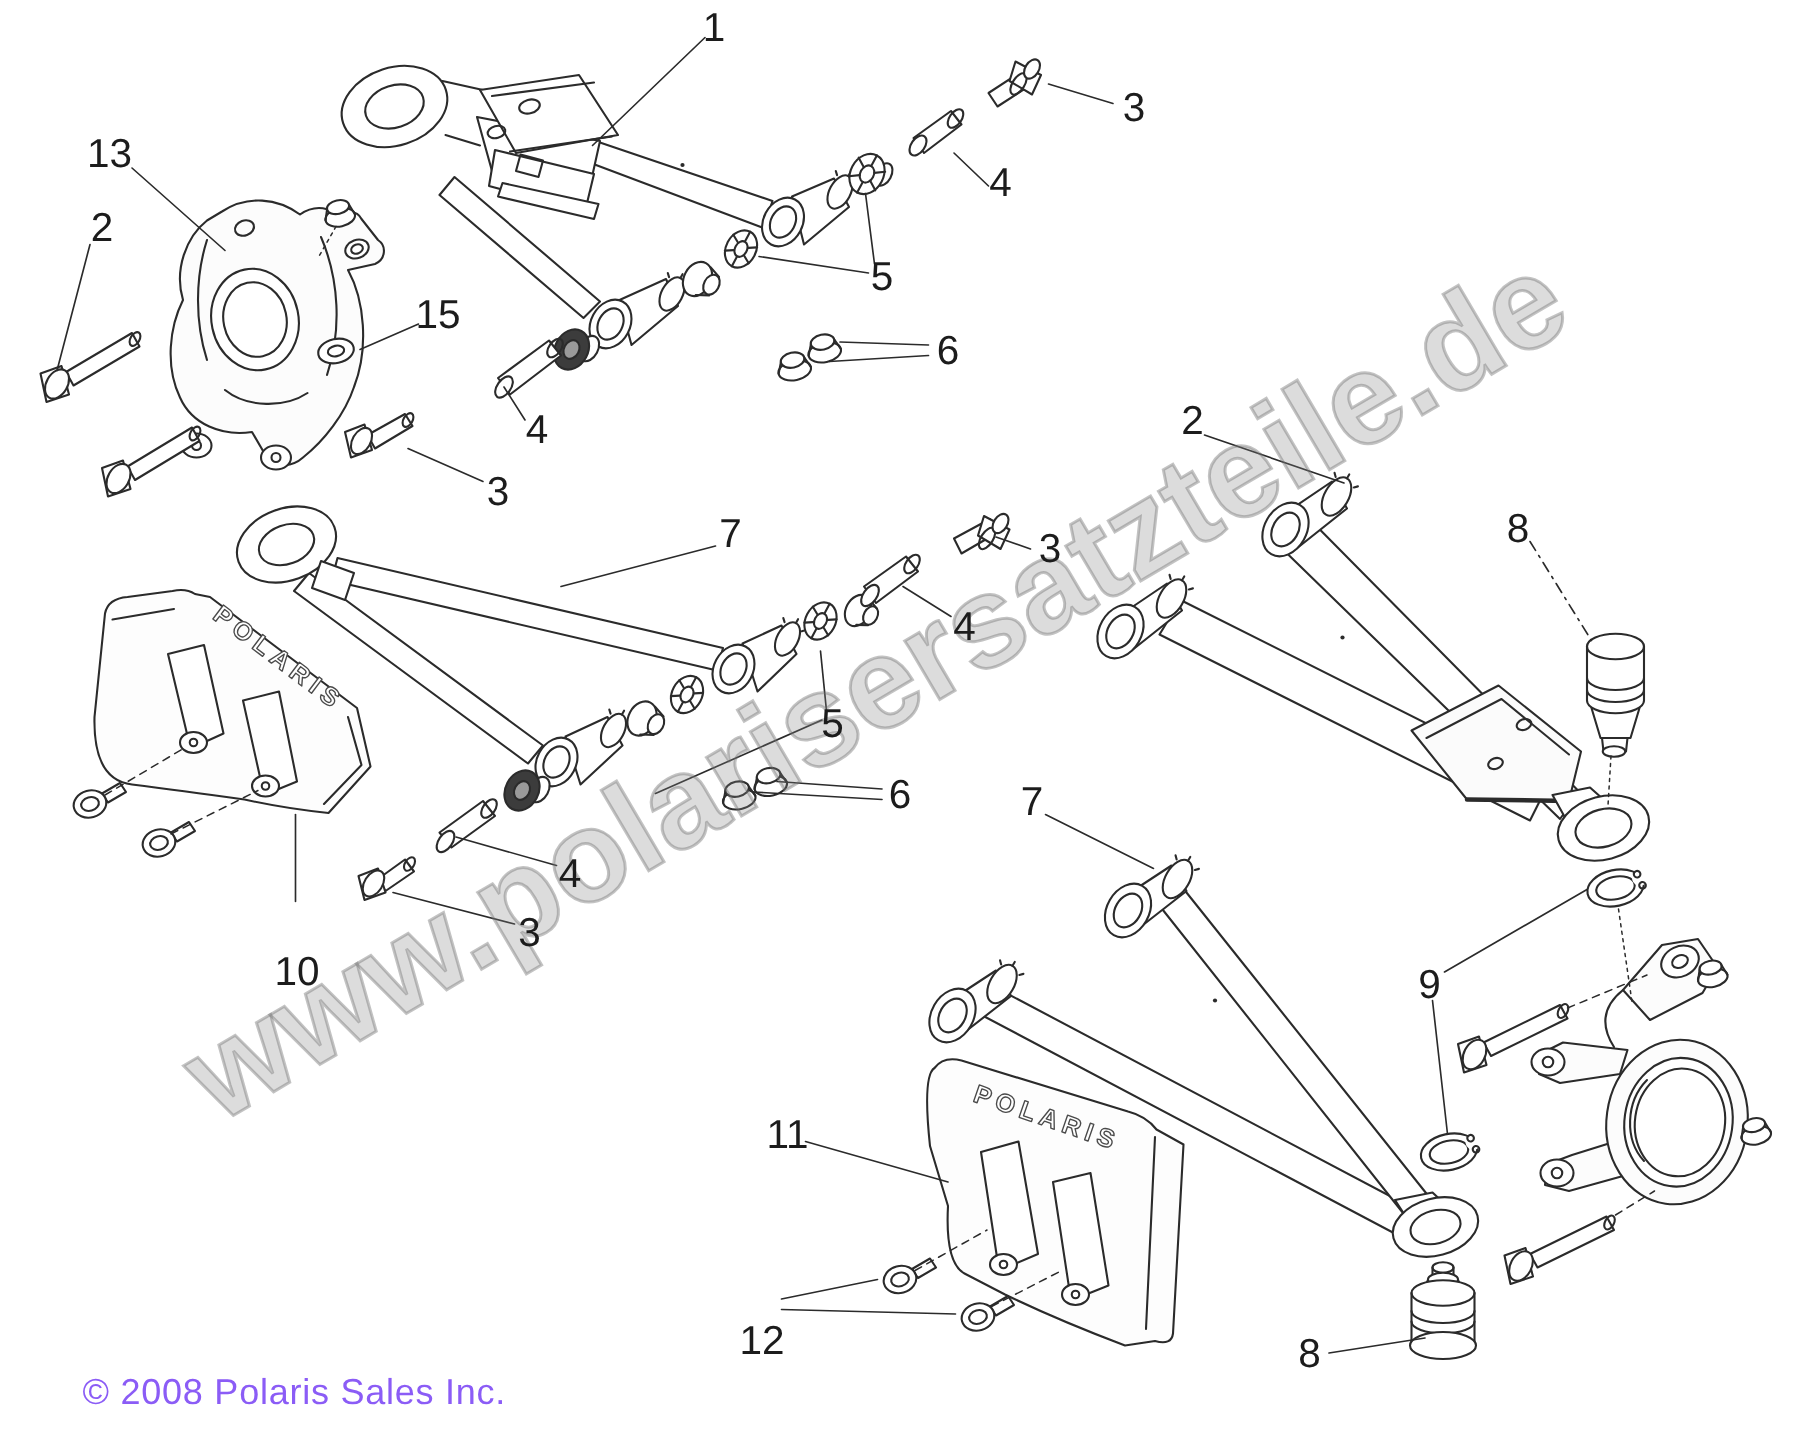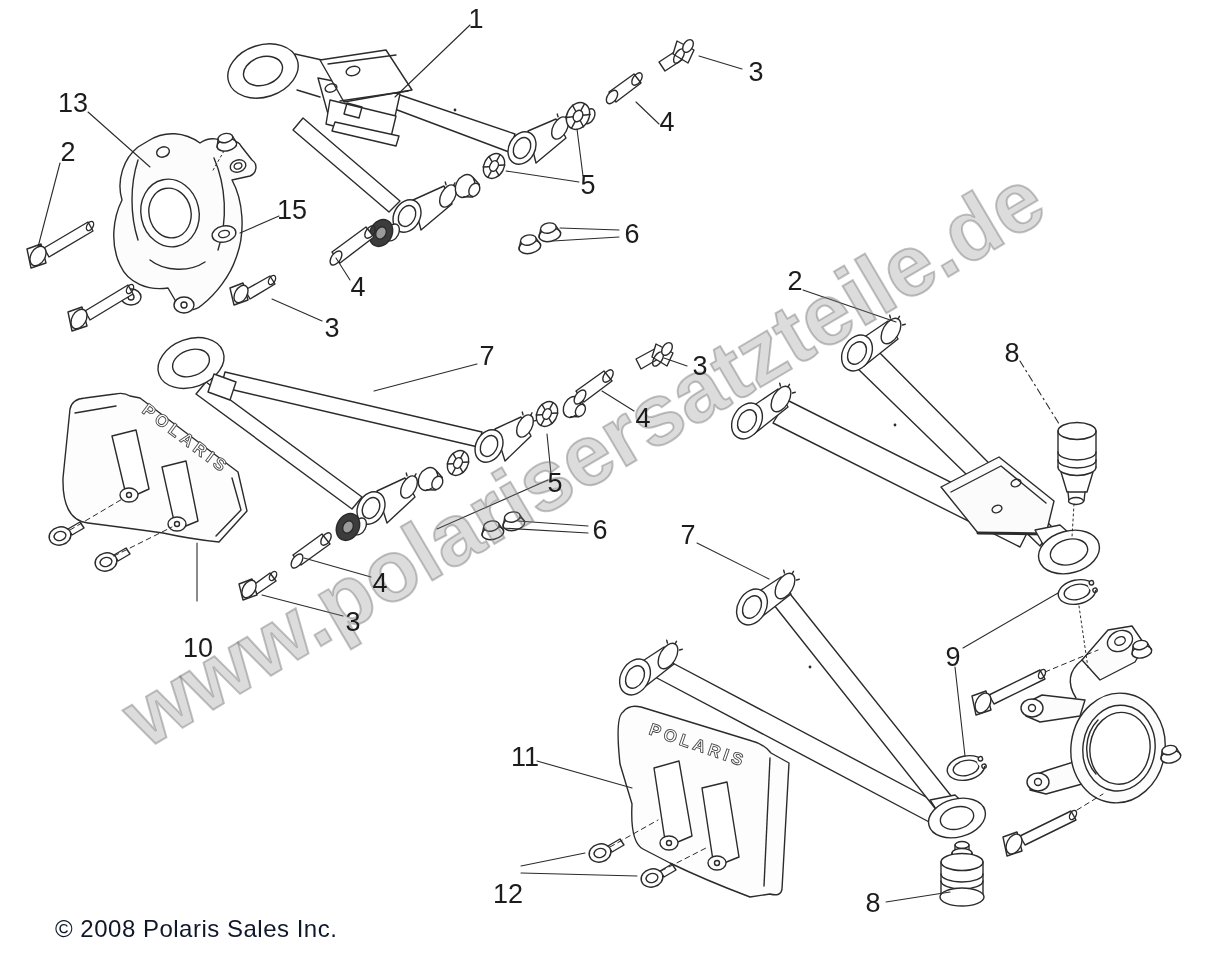--- a/index.html
+++ b/index.html
@@ -7,21 +7,21 @@
     position:relative;width:1212px;height:967px;background:#ffffff;overflow:hidden;
     font-family:"Liberation Sans", sans-serif;
   }
   .stage svg{position:absolute;left:0;top:0;}
   .callout{
     position:absolute;transform:translate(-50%,-50%);
     font-size:27px;color:#1c1c1c;line-height:1;white-space:nowrap;
     font-family:"Liberation Sans", sans-serif;
   }
   .copyright{
-    position:absolute;left:55px;top:915px;font-size:24px;color:#0f172a;
+    position:absolute;left:55px;top:915px;font-size:24px;color:#8b5cf6;
     letter-spacing:0.5px;font-family:"Liberation Sans", sans-serif;
   }
 </style>
 </head>
 <body>
 
 <div class="stage">
 
 <svg width="1212" height="967" viewBox="0 0 1212 967">
   <g stroke="#2b2b2b" stroke-width="1.4" fill="none" stroke-linejoin="round" stroke-linecap="round">

